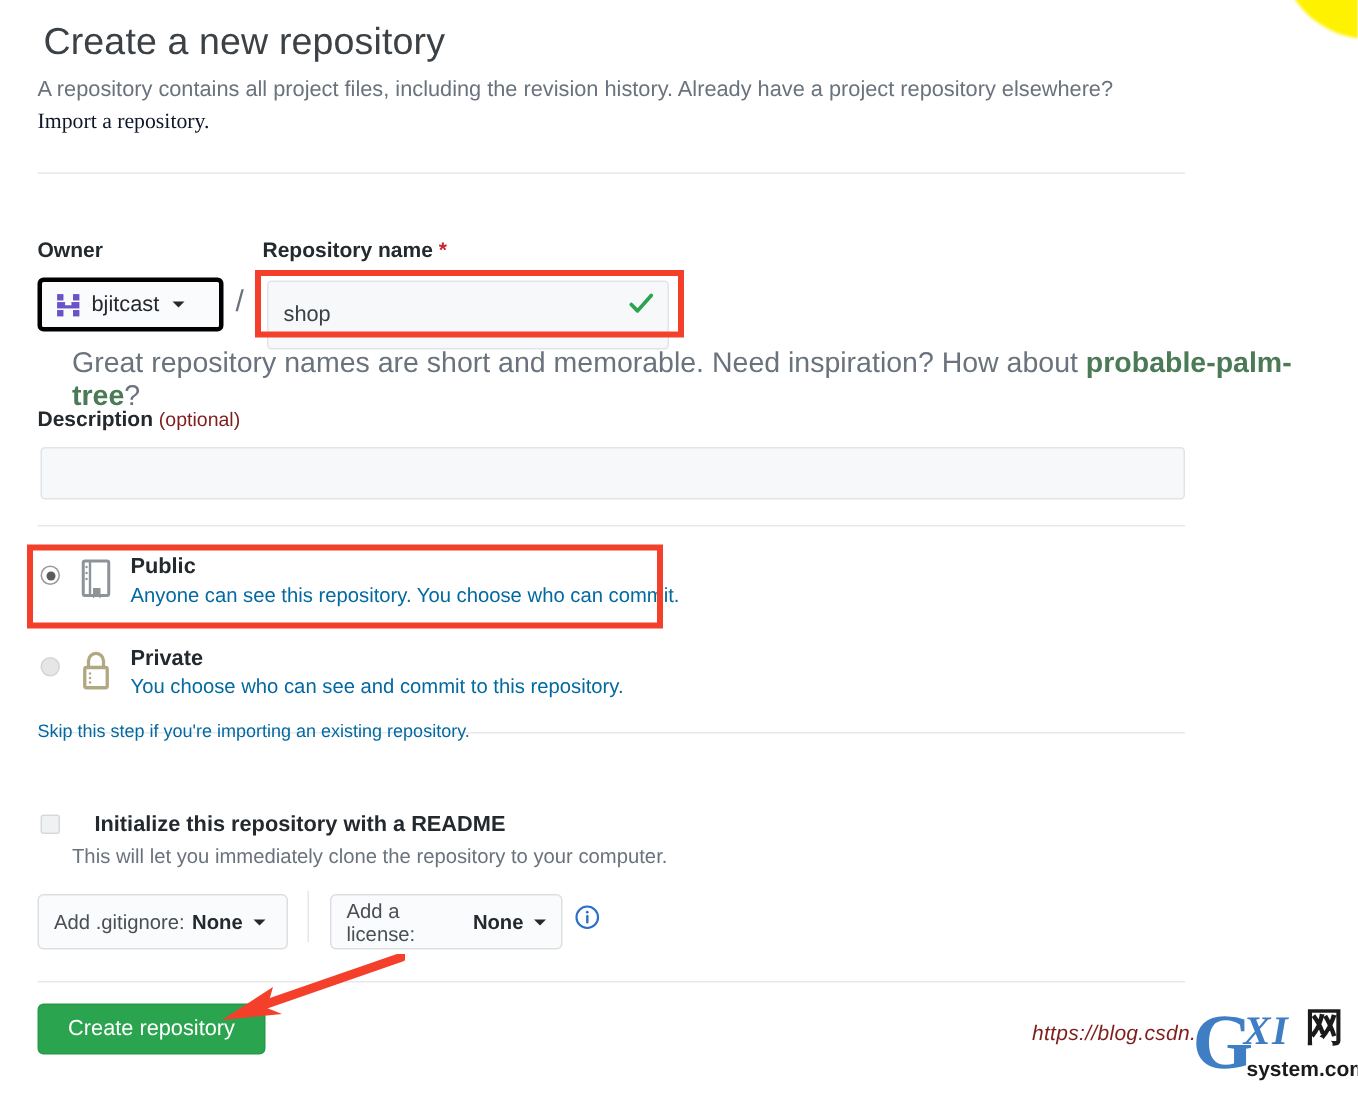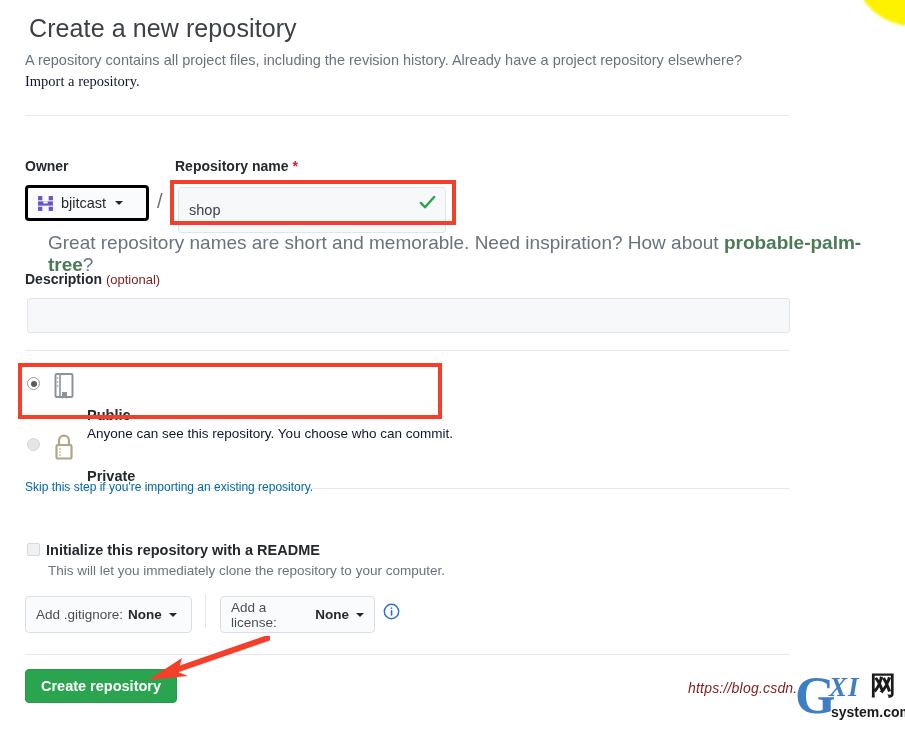--- a/index.html
+++ b/index.html
@@ -200,30 +200,30 @@
     width: 6px; height: 6px;
     border-radius: 50%;
     background: #5c5c5c;
   }
 
   .vis-icon {
     position: absolute;
     left: 24px; top: 2px;
     width: 26px; height: 30px;
   }
-  .vis-text { margin-left: 60px; margin-top: 37px; }
+  .vis-text { margin-left: 60px; }
   .vis-title {
     font-size: 14.5px;
     font-weight: bold;
     color: #24292e;
     line-height: 1.25;
   }
   .vis-desc {
     font-size: 13.5px;
-    color: #0f172a;
+    color: #0369a1;
     line-height: 1.4;
     margin-top: 1px;
   }
 
   
   .skip-text {
     position: absolute;
     left: 25px; top: 480px;
     font-size: 12px;
     color: #0369a1;
@@ -233,21 +233,21 @@
   .checkbox {
     position: absolute;
     left: 0; top: 2px;
     width: 13px; height: 13px;
     background: #f0f1f2;
     border: 1px solid #d6d9dc;
     border-radius: 2px;
     box-sizing: border-box;
   }
   .readme-label {
-    margin-left: 19px;
+    margin-left: 36px;
     font-size: 14.5px;
     font-weight: bold;
     color: #24292e;
   }
   .readme-sub {
     position: absolute;
     left: 48px; top: 563px;
     font-size: 13.5px;
     color: #6a737d;
     text-align: right;
@@ -288,21 +288,21 @@
   
   .submit-btn {
     position: absolute;
     left: 25px; top: 669px;
     width: 152px; height: 34px;
     background: #2aa44f;
     border: 1px solid #269a48;
     border-radius: 4px;
     color: #ffffff;
     font-size: 14.5px;
-    font-weight: bold;
+    font-weight: normal;
     display: flex;
     align-items: center;
     justify-content: center;
     box-sizing: border-box;
     cursor: pointer;
     font-family: "Liberation Sans", sans-serif;
   }
 
   
   .annot-arrow {
@@ -452,20 +452,21 @@
     <span class="radio"></span>
     <svg class="vis-icon" viewBox="0 0 26 30">
       <path d="M8 13 V8.6 a5 5 0 0 1 10 0 V13" fill="none" stroke="#b0a882" stroke-width="2.2"></path>
       <rect x="5.5" y="13" width="15" height="13.5" rx="1.2" fill="none" stroke="#b0a882" stroke-width="2.2"></rect>
       <circle cx="9" cy="17" r="0.85" fill="#b0a882"></circle>
       <circle cx="9" cy="20" r="0.85" fill="#b0a882"></circle>
       <circle cx="9" cy="23" r="0.85" fill="#b0a882"></circle>
     </svg>
     <div class="vis-text">
       <div class="vis-title">Private</div>
+      <div class="vis-desc">You choose who can see and commit to this repository.</div>
     </div>
   </div>
 
   <hr class="rule rule-3">
 
   <div class="skip-text">Skip this step if you're importing an existing repository.</div>
 
   <div class="readme-row">
     <span class="checkbox"></span>
     <span class="readme-label">Initialize this repository with a README</span>

